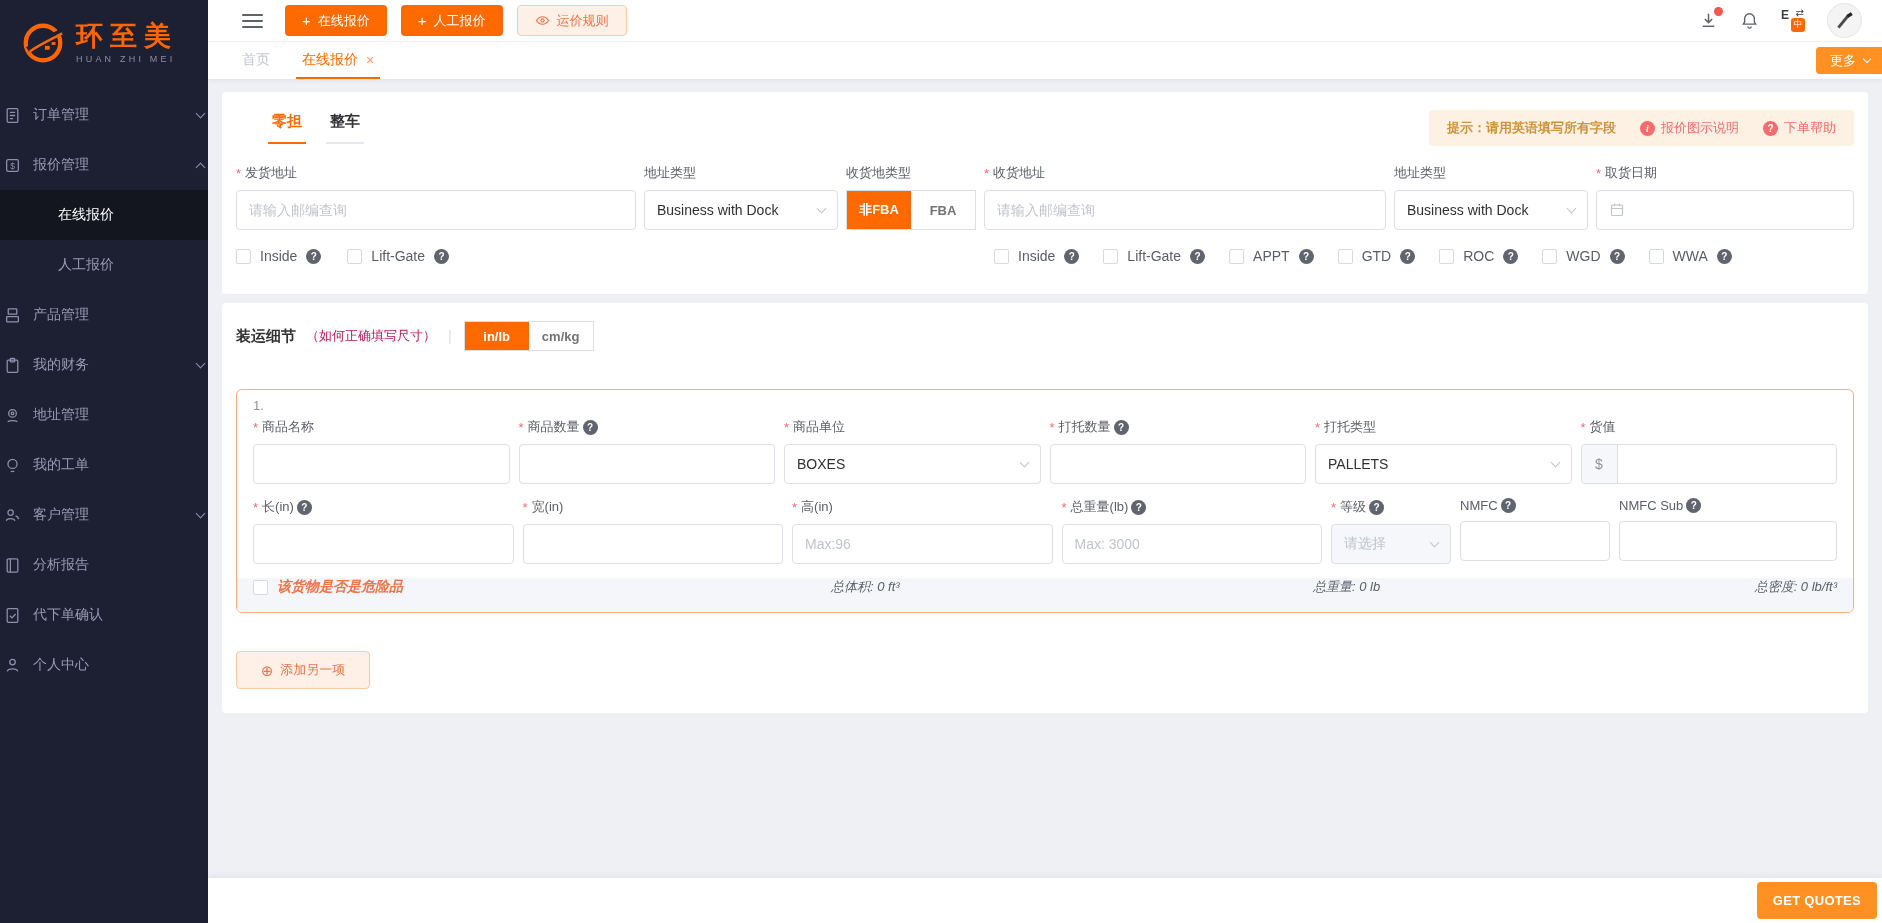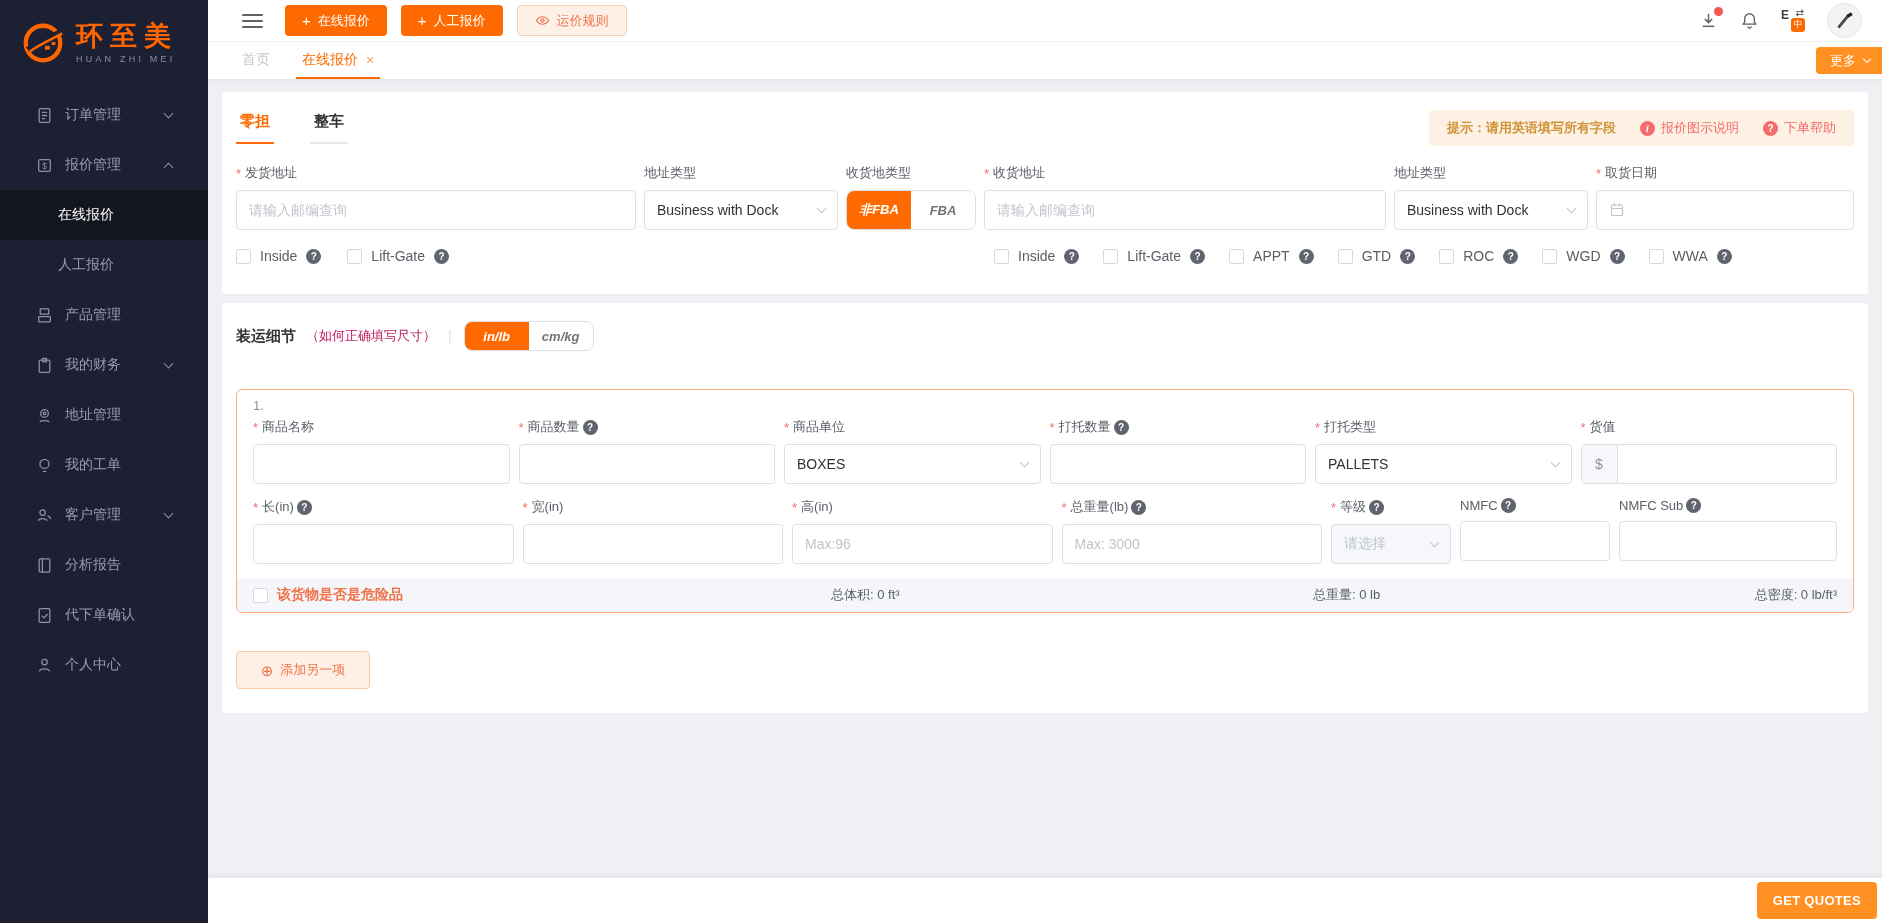--- a/index.html
+++ b/index.html
@@ -7,21 +7,21 @@
   body { font-family:"Liberation Sans","DejaVu Sans",sans-serif; overflow:hidden; background:#eef0f4; }
   .app { display:flex; width:1882px; height:923px; }
 
   
   .sidebar { width:208px; min-width:208px; background:#1d2032; color:#969cb3; display:flex; flex-direction:column; }
   .logo { height:86px; display:flex; align-items:center; gap:10px; padding:0 10px 0 20px; }
   .logo-txt { display:flex; flex-direction:column; }
   .logo-name { color:#ff6600; font-size:27px; font-weight:bold; letter-spacing:7px; line-height:1; }
   .logo-sub { color:#8a8fa3; font-size:9px; letter-spacing:3.2px; margin-top:4px; }
   .menu { flex:1; padding-top:4px; }
-  .menu-item { height:50px; display:flex; align-items:center; gap:12px; padding:0 36px; font-size:14px; cursor:pointer; }
+  .menu-item { height:50px; display:flex; align-items:center; gap:12px; padding:0 4px; font-size:14px; cursor:pointer; }
   .mi-icon { width:17px; height:17px; display:inline-flex; color:#8b91a8; flex:0 0 17px; }
   .mi-icon svg { width:100%; height:100%; }
   .chev { width:7px; height:7px; border-left:1.5px solid #8b91a8; border-bottom:1.5px solid #8b91a8; display:inline-block; }
   .chev.down { transform:rotate(-45deg); margin-top:-3px; }
   .chev.up { transform:rotate(135deg); margin-top:4px; }
   .menu-item .chev { margin-left:auto; }
   .menu-item.sub { padding-left:58px; }
   .menu-item.sub.active { background:#14161f; color:#ffffff; }
 
   
@@ -50,39 +50,39 @@
   .tab-close { color:#ff9a66; font-size:14px; line-height:1; }
   .more-btn { position:absolute; right:0; top:5px; height:27px; background:#ff9021; color:#fff; font-size:13px; display:flex; align-items:center; gap:8px; padding:0 12px 0 14px; border-radius:4px 0 0 4px; cursor:pointer; }
   .more-btn .chev { border-color:#fff; width:6px; height:6px; }
 
   .content { flex:1; padding:13px 14px 0; display:flex; flex-direction:column; overflow:hidden; }
   .card { background:#fff; border-radius:4px; }
 
   
   .card-a { padding:18px 14px 24px; }
   .mode-row { display:flex; align-items:flex-start; }
-  .mode-tabs { display:flex; gap:36px; }
+  .mode-tabs { display:flex; gap:20px;margin-left:32px; }
   .mode-tab { font-size:15px; font-weight:bold; color:#303133; padding:2px 4px 11px; border-bottom:2px solid #e4e7ed; cursor:pointer; }
   .mode-tab.active { color:#ff6a00; border-bottom-color:#ff6a00; }
   .tip-bar { margin-left:auto; background:#fcf1e3; border-radius:4px; padding:9px 18px; display:flex; align-items:center; gap:24px; font-size:13px; }
   .tip-text { color:#cf9236; font-weight:bold; }
   .tip-link { color:#f56c6c; display:flex; align-items:center; gap:6px; cursor:pointer; }
   .tip-ico { width:15px; height:15px; border-radius:50%; background:#f56c6c; color:#fff; font-size:10px; font-weight:bold; display:inline-flex; align-items:center; justify-content:center; }
   .tip-ico.italic { font-style:italic; font-family:"Liberation Serif",serif; }
 
   .form-row { display:flex; gap:8px; margin-top:18px; }
   .field { display:flex; flex-direction:column; gap:8px; }
   .f-label { font-size:13px; color:#5a5e66; display:flex; align-items:center; }
   .req { color:#f56c6c; margin-right:4px; }
   .control { height:40px; border:1px solid #dcdfe6; border-radius:4px; background:#fff; font-size:14px; color:#303133; display:flex; align-items:center; padding:0 12px; }
   input.control { width:100%; outline:none; }
   input.control::placeholder { color:#c0c4cc; }
   .select { justify-content:space-between; cursor:pointer; }
   .sel-chev { width:7px; height:7px; border-left:1.5px solid #c0c4cc; border-bottom:1.5px solid #c0c4cc; transform:rotate(-45deg); margin-top:-4px; }
-  .seg-toggle { display:flex; border:1px solid #dcdfe6; border-radius:8px; overflow:hidden;font-style:italic; }
+  .seg-toggle { display:flex; border:1px solid #dcdfe6; border-radius:0; overflow:hidden; }
   .seg { flex:1; display:flex; align-items:center; justify-content:center; font-size:13px; font-weight:bold; color:#737373; background:#fff; cursor:pointer; }
   .seg.active { background:#ff6a00; color:#fff; }
   .cal-ico { width:16px; height:16px; color:#c0c4cc; }
   .cal-ico svg { width:100%; height:100%; }
 
   .opts-row { margin-top:18px; position:relative; height:22px; }
   .opts-left, .opts-right { display:flex; gap:26px; align-items:center; }
   .opts-right { position:absolute; left:758px; top:0; gap:24px; }
   .opt { display:flex; align-items:center; gap:9px; font-size:14px; color:#5a5e66; }
   .cb { width:15px; height:15px; border:1px solid #d5d9e0; border-radius:2px; background:#fff; cursor:pointer; flex:0 0 15px; }
@@ -102,21 +102,21 @@
   .grid-row.r1 { margin-top:4px; }
   .grid-row.r2 { margin-top:14px; }
   .gcol { flex:1; display:flex; flex-direction:column; gap:8px; min-width:0; }
   .gcol.w120 { flex:0 0 120px; }
   .gcol.w150 { flex:0 0 150px; }
   .gcol.w218 { flex:0 0 218px; }
   .group { display:flex; border:1px solid #dcdfe6; border-radius:4px; height:40px; overflow:hidden; }
   .group .prefix { width:36px; background:#f5f7fa; border-right:1px solid #dcdfe6; color:#909399; display:flex; align-items:center; justify-content:center; font-size:14px; }
   .group input { border:none; outline:none; flex:1; padding:0 12px; font-size:14px; min-width:0; }
   .select.disabled { background:#f5f7fa; color:#c0c4cc; cursor:not-allowed; }
-  .summary { margin:14px -16px 0; height:34px; background:#f4f6fa; border-radius:0 0 5px 5px; position:relative; display:flex; align-items:center; padding:0 16px; font-size:13px; color:#5a5e66; }
+  .summary { margin:14px -16px 0; height:34px; background:#f4f6fa; border-radius:0 0 5px 5px; position:relative; display:flex; align-items:flex-start; padding:0 16px; font-size:13px; color:#5a5e66;font-style:italic; }
   .sum-danger { display:flex; align-items:center; gap:9px; color:#f0734a; font-weight:bold; font-size:14px; }
   .sum-vol { position:absolute; left:594px; }
   .sum-wt  { position:absolute; left:1076px; }
   .sum-den { position:absolute; right:16px; }
 
   .add-btn { margin-top:38px; width:134px; height:38px; background:#fef0e6; border:1px solid #f8caa6; border-radius:4px; color:#f0734a; font-size:13px; display:flex; align-items:center; justify-content:center; gap:7px; cursor:pointer; }
   .add-circle { font-size:15px; line-height:1; }
 
   
   .footer { height:45px; background:#fff; display:flex; align-items:center; justify-content:flex-end; padding-right:5px; box-shadow:0 -2px 6px rgba(0,0,0,.06); }

